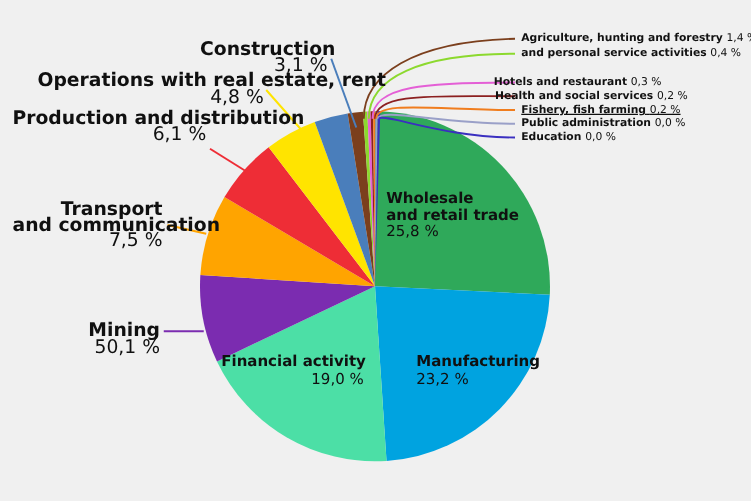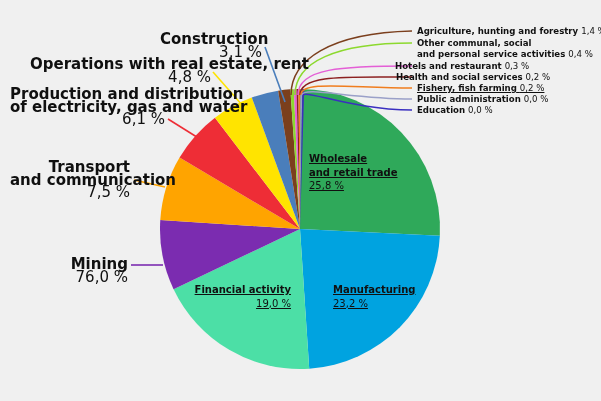--- a/index.html
+++ b/index.html
@@ -10,21 +10,21 @@
     overflow:hidden;
     position:relative;
   }
   #stage{position:absolute;left:0;top:0;width:601px;height:401px;}
   svg.layer{position:absolute;left:0;top:0;width:601px;height:401px;}
   .lbl{position:absolute;white-space:nowrap;color:#101010;}
   .lbl .nm{font-weight:bold;}
   .lbl .pc{font-weight:normal;}
   .outer{font-size:15px;line-height:12.5px;}
   .outer.rt{text-align:right;}
-  .inner{font-size:10px;line-height:13.5px;text-decoration:underline;}
+  .inner{font-size:12px;line-height:13.5px;}
   .legend-row{font-size:8.6px;line-height:10.6px;font-weight:bold;color:#111;white-space:nowrap;}
   .legend-row .pc{font-weight:normal;}
 </style>
 </head>
 <body>
 
 <div id="stage">
 
   <svg class="layer" viewBox="0 0 601 401">
     <g id="pie-group">
@@ -74,32 +74,31 @@
     <div class="pc">23,2 %</div>
   </div>
 
   <div class="lbl inner rt" style="left:177px;top:283px;width:114px;text-align:right;">
     <div class="nm">Financial activity</div>
     <div class="pc">19,0 %</div>
   </div>
 
   <div class="lbl outer rt" style="left:30px;top:258px;width:98px;text-align:right;">
     <div class="nm">Mining</div>
-    <div class="pc">76,0 %</div>
+    <div class="pc">50,1 %</div>
   </div>
 
   <div class="lbl outer rt" style="left:10px;top:161px;width:120px;text-align:right;">
     <div class="nm">Transport</div>
     <div class="nm">and communication</div>
     <div class="pc">7,5 %</div>
   </div>
 
   <div class="lbl outer rt" style="left:10px;top:88px;width:155px;text-align:right;">
     <div class="nm">Production and distribution</div>
-    <div class="nm">of electricity, gas and water</div>
     <div class="pc">6,1 %</div>
   </div>
 
   <div class="lbl outer rt" style="left:30px;top:58px;width:181px;text-align:right;">
     <div class="nm">Operations with real estate, rent</div>
     <div class="pc">4,8 %</div>
   </div>
 
   <div class="lbl outer rt" style="left:160px;top:33px;width:102px;text-align:right;">
     <div class="nm">Construction</div>
@@ -107,23 +106,20 @@
   </div>
 
   <div class="lbl" style="left:417px;top:26px;">
     <div class="legend-row">
       <span>Agriculture, hunting and forestry</span>
       <span class="pc">1,4 %</span>
     </div>
   </div>
 
   <div class="lbl" style="left:417px;top:38px;">
-    <div class="legend-row">
-      <span>Other communal, social</span>
-    </div>
     <div class="legend-row">
       <span>and personal service activities</span>
       <span class="pc">0,4 %</span>
     </div>
   </div>
 
   <div class="lbl" style="left:395px;top:61px;">
     <div class="legend-row">
       <span>Hotels and restaurant</span>
       <span class="pc">0,3 %</span>

